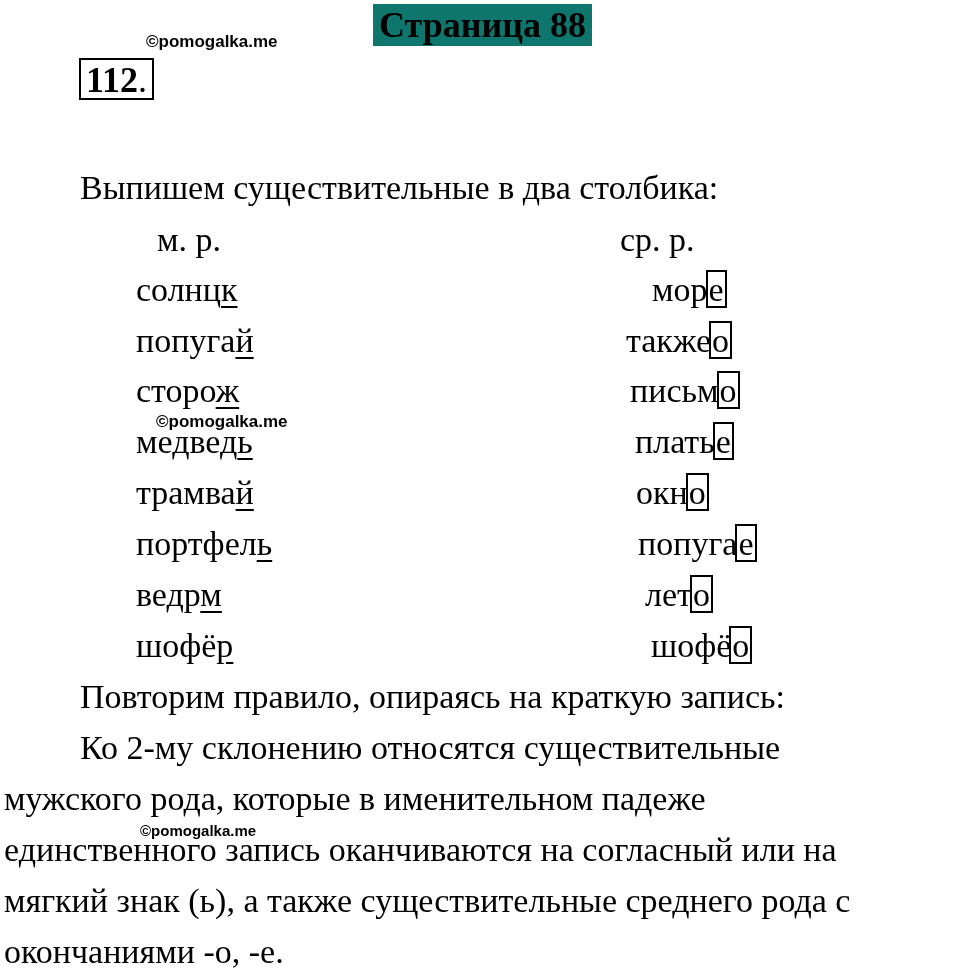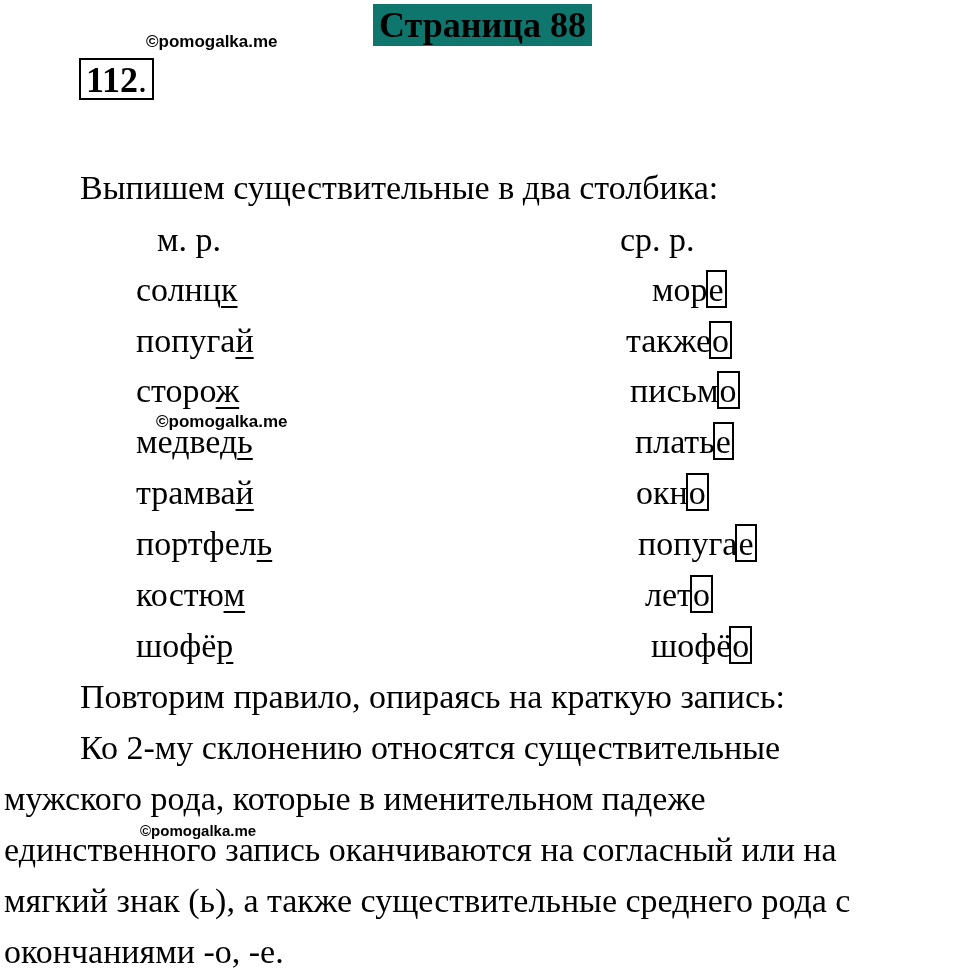--- a/index.html
+++ b/index.html
@@ -28,21 +28,21 @@
 
 <div class="abs txt hdr" style="left:157px;top:220px;">м. р.</div>
 <div class="abs txt hdr" style="left:620px;top:220px;">ср. р.</div>
 
 <div class="abs txt" style="left:136px;top:270px;"><span>солнц</span><span class="u">к</span></div>
 <div class="abs txt" style="left:136px;top:321px;"><span>попуга</span><span class="u">й</span></div>
 <div class="abs txt" style="left:136px;top:371px;"><span>сторо</span><span class="u">ж</span></div>
 <div class="abs txt" style="left:136px;top:422px;"><span>медвед</span><span class="u">ь</span></div>
 <div class="abs txt" style="left:136px;top:473px;"><span>трамва</span><span class="u">й</span></div>
 <div class="abs txt" style="left:136px;top:524px;"><span>портфел</span><span class="u">ь</span></div>
-<div class="abs txt" style="left:136px;top:575px;"><span>костю</span><span class="u">м</span></div>
+<div class="abs txt" style="left:136px;top:575px;"><span>ведр</span><span class="u">м</span></div>
 <div class="abs txt" style="left:136px;top:626px;"><span>шофё</span><span class="u">р</span></div>
 
 <div class="abs wm" style="left:156px;top:412px;">©pomogalka.me</div>
 
 <div class="abs txt" style="left:644px;top:270px;margin-left:8px;"><span>мор</span><span class="b">е</span></div>
 <div class="abs txt" style="left:626px;top:321px;"><span>также</span><span class="b">о</span></div>
 <div class="abs txt" style="left:630px;top:371px;"><span>письм</span><span class="b">о</span></div>
 <div class="abs txt" style="left:635px;top:422px;"><span>плать</span><span class="b">е</span></div>
 <div class="abs txt" style="left:636px;top:473px;"><span>окн</span><span class="b">о</span></div>
 <div class="abs txt" style="left:638px;top:524px;"><span>попуга</span><span class="b">е</span></div>

